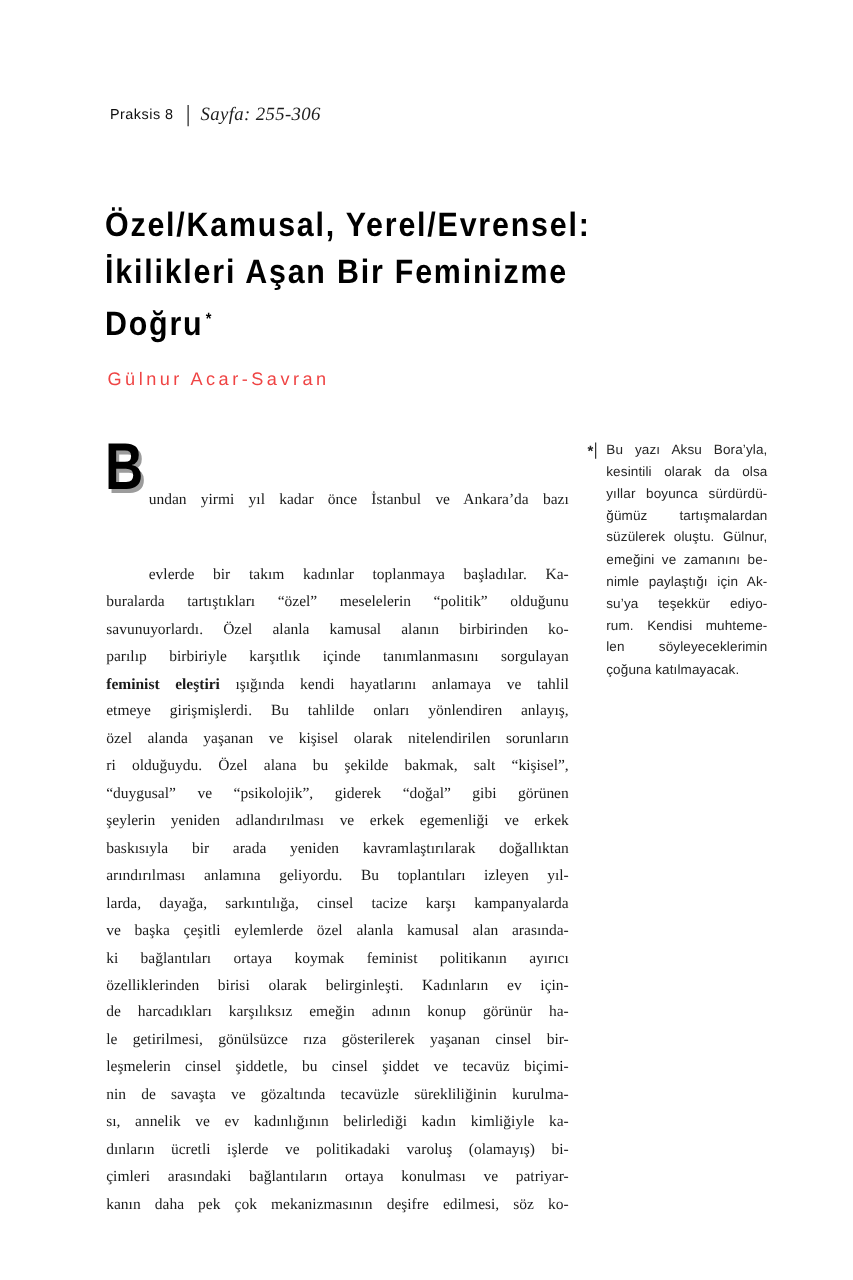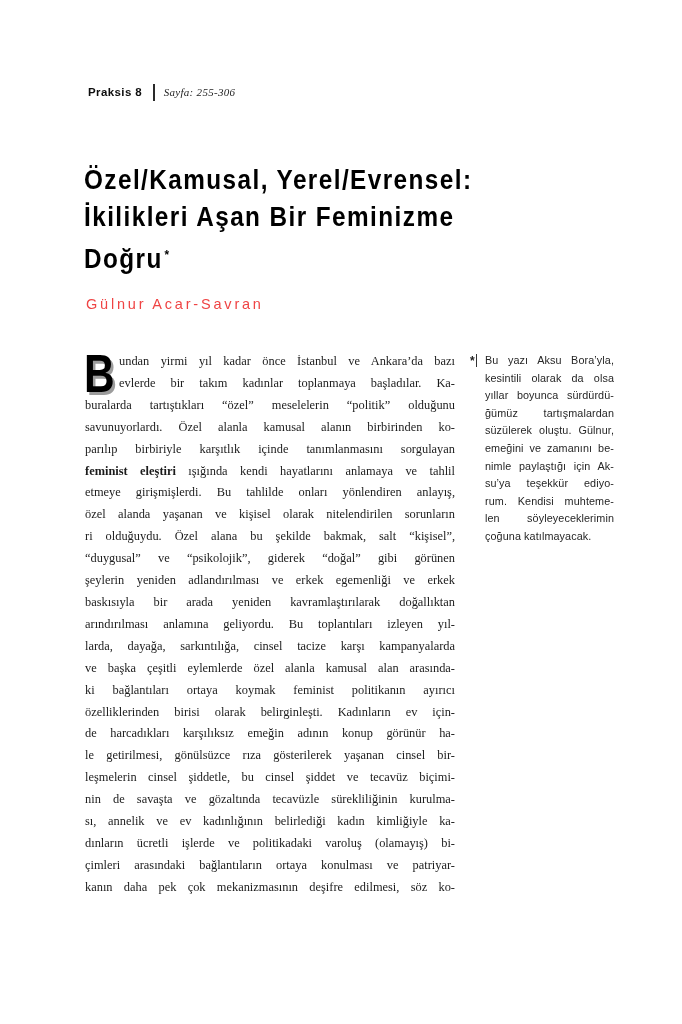--- a/index.html
+++ b/index.html
@@ -16,35 +16,35 @@
   
   .header {
     position: absolute;
     left: 88px;
     top: 83px;
     display: flex;
     align-items: center;
     height: 18px;
   }
   .journal-name {
-    font-weight: bold;
+    font-weight: normal;
     font-size: 11.5px;
     letter-spacing: 0.4px;
     color: #0e0e0e;
   }
   .header-sep {
     width: 1.5px;
     height: 17px;
     background: #2a2a2a;
     margin: 0 9px 0 11px;
   }
   .page-range {
     font-family: "Liberation Serif", serif;
     font-style: italic;
-    font-size: 11px;
+    font-size: 15px;
     color: #1e1e1e;
     letter-spacing: 0.3px;
   }
 
   
   .title {
     position: absolute;
     left: 84px;
     top: 162px;
     font-weight: bold;
@@ -78,21 +78,21 @@
     position: absolute;
     left: 85px;
     top: 351px;
     width: 370px;
     font-family: "Liberation Serif", serif;
     font-size: 12.4px;
     line-height: 21.9px;
     color: #1b1b1b;
   }
   .jline { text-align: justify; text-align-last: justify; }
-  .body-line.indented { padding-left: 34px; }
+  .body-line.indented { padding-left: 34px; margin-top: 38px; }
   .drop-cap {
     position: absolute;
     left: -1px;
     top: 3px;
     font-family: "Liberation Sans", sans-serif;
     font-weight: bold;
     font-size: 53px;
     line-height: 40px;
     color: #000;
     transform: scaleX(0.8);

